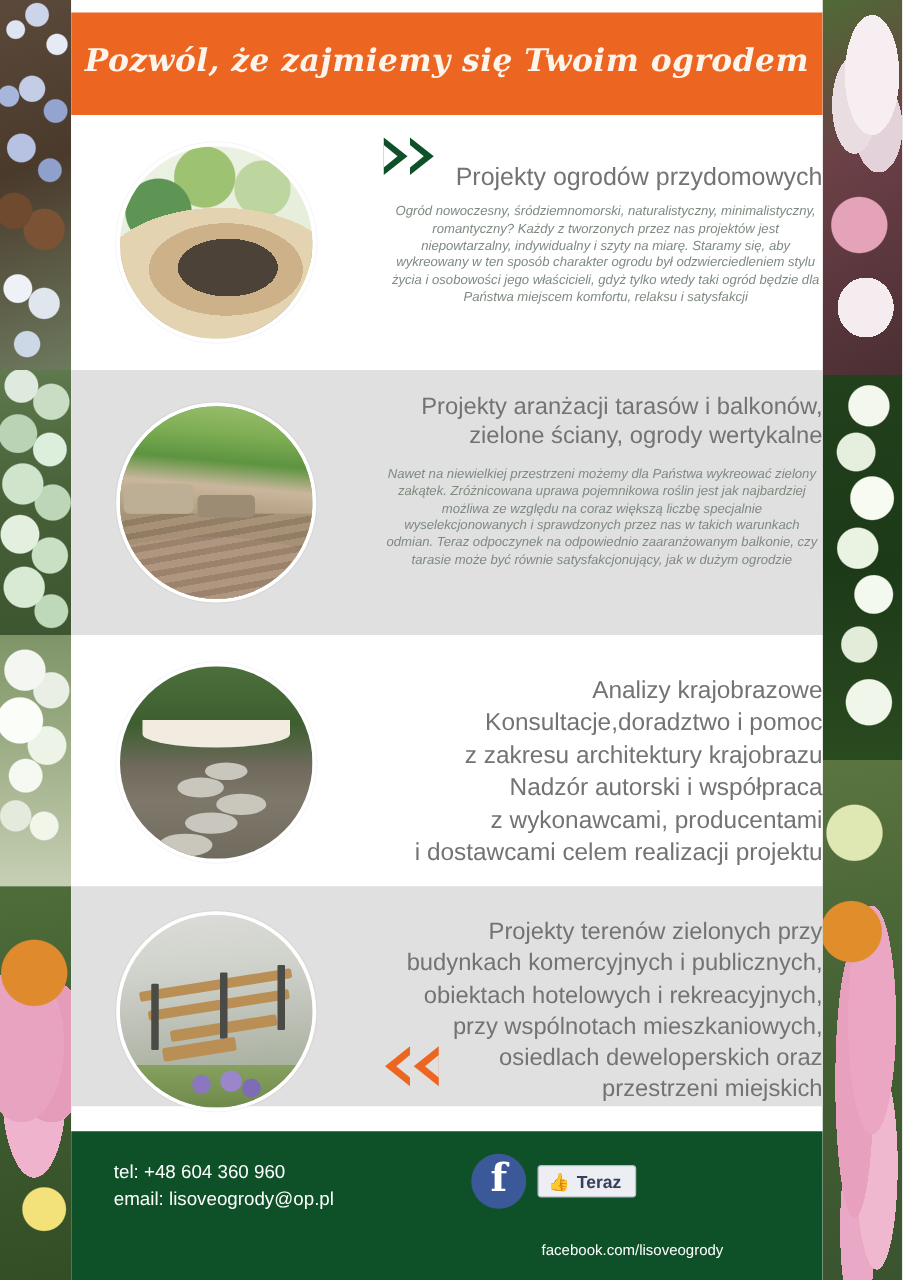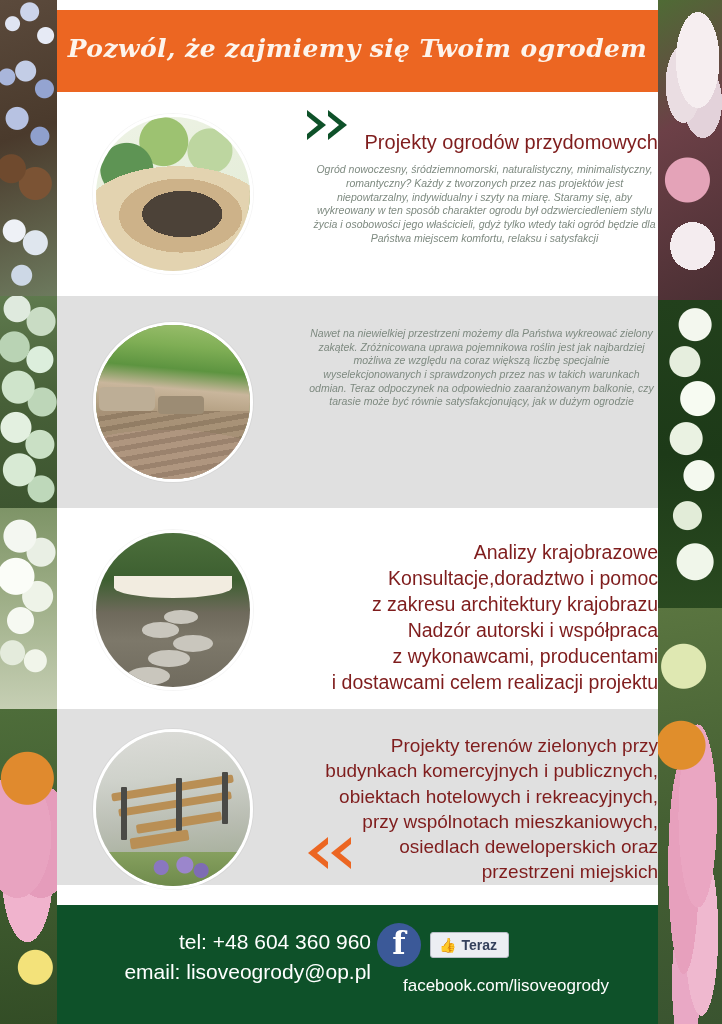--- a/index.html
+++ b/index.html
@@ -181,51 +181,51 @@
      border-top:9px solid transparent;border-bottom:9px solid transparent;
      border-left:11px solid #ffffff;}
   .chev-l span{border-top:16px solid transparent;border-bottom:16px solid transparent;
      border-right:20px solid #ec6622;margin-left:3px;position:relative;}
   .chev-l span::after{content:"";position:absolute;left:9px;top:-9px;
      border-top:9px solid transparent;border-bottom:9px solid transparent;
      border-right:11px solid #e0e0e0;}
 
   
   .txt{position:absolute;}
-  .hdl{color:#7f1d1d;font-weight:400;line-height:1.22;text-align:right;}
+  .hdl{color:#737373;font-weight:400;line-height:1.22;text-align:right;}
   .body{color:#7e8a80;font-style:italic;font-size:10.5px;line-height:1.30;text-align:center;}
 
   .t1{left:254px;top:38px;width:347px;}
   .t1 .hdl{font-size:20px;}
   .t1 .body{margin-top:9px;text-align:center;}
 
   .t2{left:248px;top:18px;width:353px;}
   .t2 .hdl{font-size:19px;text-align:right;}
   .t2 .body{margin-top:13px;text-align:center;}
 
   .t3{left:236px;top:32px;width:365px;}
   .t3 .hdl{font-size:19.5px;text-align:right;line-height:1.33;}
 
   .t4{left:236px;top:24px;width:365px;}
   .t4 .hdl{font-size:19px;text-align:right;line-height:1.33;}
 
   
-  .contact{position:absolute;left:34px;top:22px;width:280px;text-align:right;
-     color:#ffffff;font-size:21px;line-height:1.45;}
+  .contact{position:absolute;left:34px;top:22px;width:280px;text-align:left;
+     color:#ffffff;font-size:15px;line-height:1.45;}
   .fbwrap{position:absolute;left:320px;top:18px;width:270px;}
   .fbrow{display:flex;align-items:center;gap:9px;}
   .fbicon{width:44px;height:44px;border-radius:50%;background:#3b5998;
      display:flex;align-items:center;justify-content:center;
      color:#ffffff;font-family:"DejaVu Serif",serif;font-weight:700;font-size:31px;
      line-height:1;padding-bottom:3px;box-sizing:border-box;}
   .likebtn{display:flex;align-items:center;gap:5px;background:#eceef3;
      border:1px solid #b9bdc7;border-radius:3px;padding:4px 11px 4px 8px;
      color:#34405c;font-size:14px;font-weight:600;}
   .thumb{font-size:14px;color:#4a5574;}
-  .fburl{margin-top:9px;color:#ffffff;font-size:17px;text-align:center;width:258px;}
+  .fburl{margin-top:26px;color:#ffffff;font-size:12px;text-align:center;width:258px;}
 </style>
 </head>
 <body>
 
 <div class="poster">
 
   <div class="edge left">
     <div class="ph ph-hydrangea" style="height:296px"></div>
     <div class="ph ph-berries" style="height:212px"></div>
     <div class="ph ph-white" style="height:201px"></div>
@@ -259,20 +259,21 @@
 
     <div class="band gray b2">
       <div class="circ c2">
         <div class="img-terrace">
           <div class="deck"></div>
             <div class="sofa"></div>
             <div class="tbl"></div>
         </div>
       </div>
       <div class="txt t2">
+        <div class="hdl">Projekty aranżacji tarasów i balkonów, zielone ściany, ogrody wertykalne</div>
         <div class="body">Nawet na niewielkiej przestrzeni możemy dla Państwa wykreować zielony zakątek. Zróżnicowana uprawa pojemnikowa roślin jest jak najbardziej możliwa ze względu na coraz większą liczbę specjalnie wyselekcjonowanych i sprawdzonych przez nas w takich warunkach odmian. Teraz odpoczynek na odpowiednio zaaranżowanym balkonie, czy tarasie może być równie satysfakcjonujący, jak w dużym ogrodzie</div>
       </div>
     </div>
 
     <div class="band white b3">
       <div class="circ c3">
         <div class="img-hammock">
           <div class="ham"></div>
           <div class="st" style="left:44%;top:50%;width:22%;height:9%"></div>
           <div class="st" style="left:30%;top:58%;width:24%;height:10%"></div>

